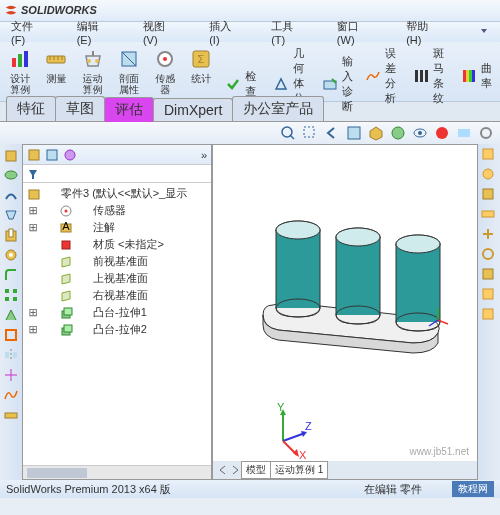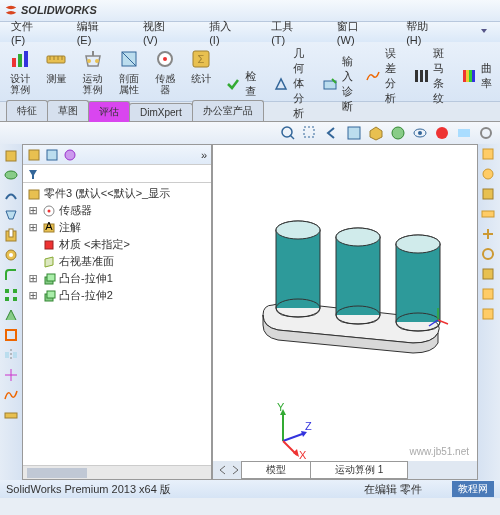--- a/index.html
+++ b/index.html
@@ -11,41 +11,41 @@
 .menubar span{padding:2px 5px;cursor:pointer}
 .ribbon{height:60px;background:linear-gradient(#e8f0fa,#d8e5f5);display:flex;align-items:flex-start;padding:3px 4px;gap:4px;border-bottom:1px solid #b8c8dd}
 .rbtn{display:flex;flex-direction:column;align-items:center;gap:2px;padding:2px 4px;cursor:pointer;border-radius:2px}
 .rbtn .ic{width:24px;height:24px;display:flex;align-items:center;justify-content:center}
 .rbtn .lb{font-size:10px;text-align:center;line-height:11px}
 .rcol{display:flex;flex-direction:row;gap:9px}
 .ritem{display:flex;align-items:center;gap:4px;padding:1px 4px;cursor:pointer}
 .ritem .ic{width:16px;height:16px}
 .ds{margin-left:auto;width:40px;height:40px;color:#c0c8d5;font-size:30px;font-style:italic;font-weight:bold;display:flex;align-items:center;justify-content:center}
 .tabs{height:20px;background:#e0e8f2;display:flex;align-items:flex-end;padding:0 6px;border-bottom:1px solid #999}
-.tab{padding:3px 10px;background:#d6e0ee;border:1px solid #999;border-bottom:none;border-radius:3px 3px 0 0;margin-right:-1px;cursor:pointer;font-size:10px}
+.tab{padding:3px 10px;background:#d6e0ee;border:1px solid #999;border-bottom:none;border-radius:3px 3px 0 0;margin-right:-1px;cursor:pointer;font-size:14px}
 .tab.act{background:#d946ef;position:relative;top:1px}
 .gtoolbar{height:22px;background:linear-gradient(#f5f8fc,#e4ecf6);display:flex;align-items:center;padding:0 6px;gap:6px}
 .gtoolbar .spacer{flex:1}
 .gicon{width:16px;height:16px;cursor:pointer}
 .workspace{display:flex;height:336px;position:relative}
 .ltoolbar{width:22px;background:linear-gradient(90deg,#e4ecf6,#d6e2f2);display:flex;flex-direction:column;align-items:center;padding:2px 0;gap:2px}
 .ltoolbar .ti{width:18px;height:18px;cursor:pointer;display:flex;align-items:center;justify-content:center}
 .tree{width:190px;background:#fff;border:1px solid #999;display:flex;flex-direction:column;overflow:hidden}
 .treehdr{height:20px;background:linear-gradient(#f0f5fc,#e0ebf8);display:flex;align-items:center;padding:0 4px;gap:4px;border-bottom:1px solid #ccc}
 .treefilter{height:18px;border-bottom:1px solid #ccc;display:flex;align-items:center;padding:0 4px}
 .treelist{flex:1;overflow:auto;padding:2px}
-.treenode{display:flex;align-items:center;gap:3px;padding:1px 2px;cursor:pointer}
+.treenode{display:flex;align-items:center;gap:20px;padding:1px 2px;cursor:pointer}
 .indent{width:12px;display:inline-block;text-align:center;color:#666}
 .nodeicon{width:14px;height:14px;display:inline-flex;align-items:center;justify-content:center}
 .viewport{flex:1;background:#fff;position:relative;border:1px solid #999}
 .rtoolbar{width:22px;background:linear-gradient(90deg,#d6e2f2,#e4ecf6);display:flex;flex-direction:column;align-items:center;padding:2px 0;gap:2px}
 .rtoolbar .ti{width:18px;height:18px;cursor:pointer}
 .triad{position:absolute;bottom:18px;left:40px}
 .bottabs{position:absolute;bottom:0;left:0;right:0;height:18px;background:#e0e8f2;display:flex;align-items:center;padding:0 4px}
-.btab{padding:1px 24px;background:#fff;border:1px solid #999;font-size:10px;cursor:pointer;margin-right:-1px}
+.btab{padding:1px 4px;background:#fff;border:1px solid #999;font-size:10px;cursor:pointer;margin-right:-1px}
 .status{height:18px;background:linear-gradient(#e8f0fa,#d6e4f5);display:flex;align-items:center;padding:0 6px;font-size:10px}
 .status .sp{flex:1}
 .watermark{position:absolute;bottom:20px;right:4px;color:#aaa;font-size:10px;padding:2px 4px}
 .model{position:absolute;top:30px;left:30px}
 .scrollbar-h{height:14px;background:#e8e8e8;border-top:1px solid #ccc;display:flex;align-items:center}
 .scrollbar-h .thumb{width:60px;height:10px;background:#c0c8d5;margin-left:4px}
 </style>
 </head>
 <body>
 
@@ -366,20 +366,38 @@
           </span>
         <span>材质 &lt;未指定&gt;</span>
       </div>
       <div class="treenode">
         <span class="indent"></span>
         <span class="nodeicon">
             <svg width="14" height="14">
               <path d="M3 4 L11 2 L11 10 L3 12 Z" fill="#dce8c0" stroke="#8a3"></path>
             </svg>
           </span>
+        <span>前视基准面</span>
+      </div>
+      <div class="treenode">
+        <span class="indent"></span>
+        <span class="nodeicon">
+            <svg width="14" height="14">
+              <path d="M3 4 L11 2 L11 10 L3 12 Z" fill="#dce8c0" stroke="#8a3"></path>
+            </svg>
+          </span>
+        <span>上视基准面</span>
+      </div>
+      <div class="treenode">
+        <span class="indent"></span>
+        <span class="nodeicon">
+            <svg width="14" height="14">
+              <path d="M3 4 L11 2 L11 10 L3 12 Z" fill="#dce8c0" stroke="#8a3"></path>
+            </svg>
+          </span>
         <span>右视基准面</span>
       </div>
       <div class="treenode">
         <span class="indent">⊞</span>
         <span class="nodeicon">
             <svg width="14" height="14">
               <rect x="3" y="5" width="8" height="7" fill="#8c8" stroke="#383"></rect>
               <rect x="5" y="2" width="8" height="7" fill="#aea" stroke="#383"></rect>
             </svg>
           </span>

